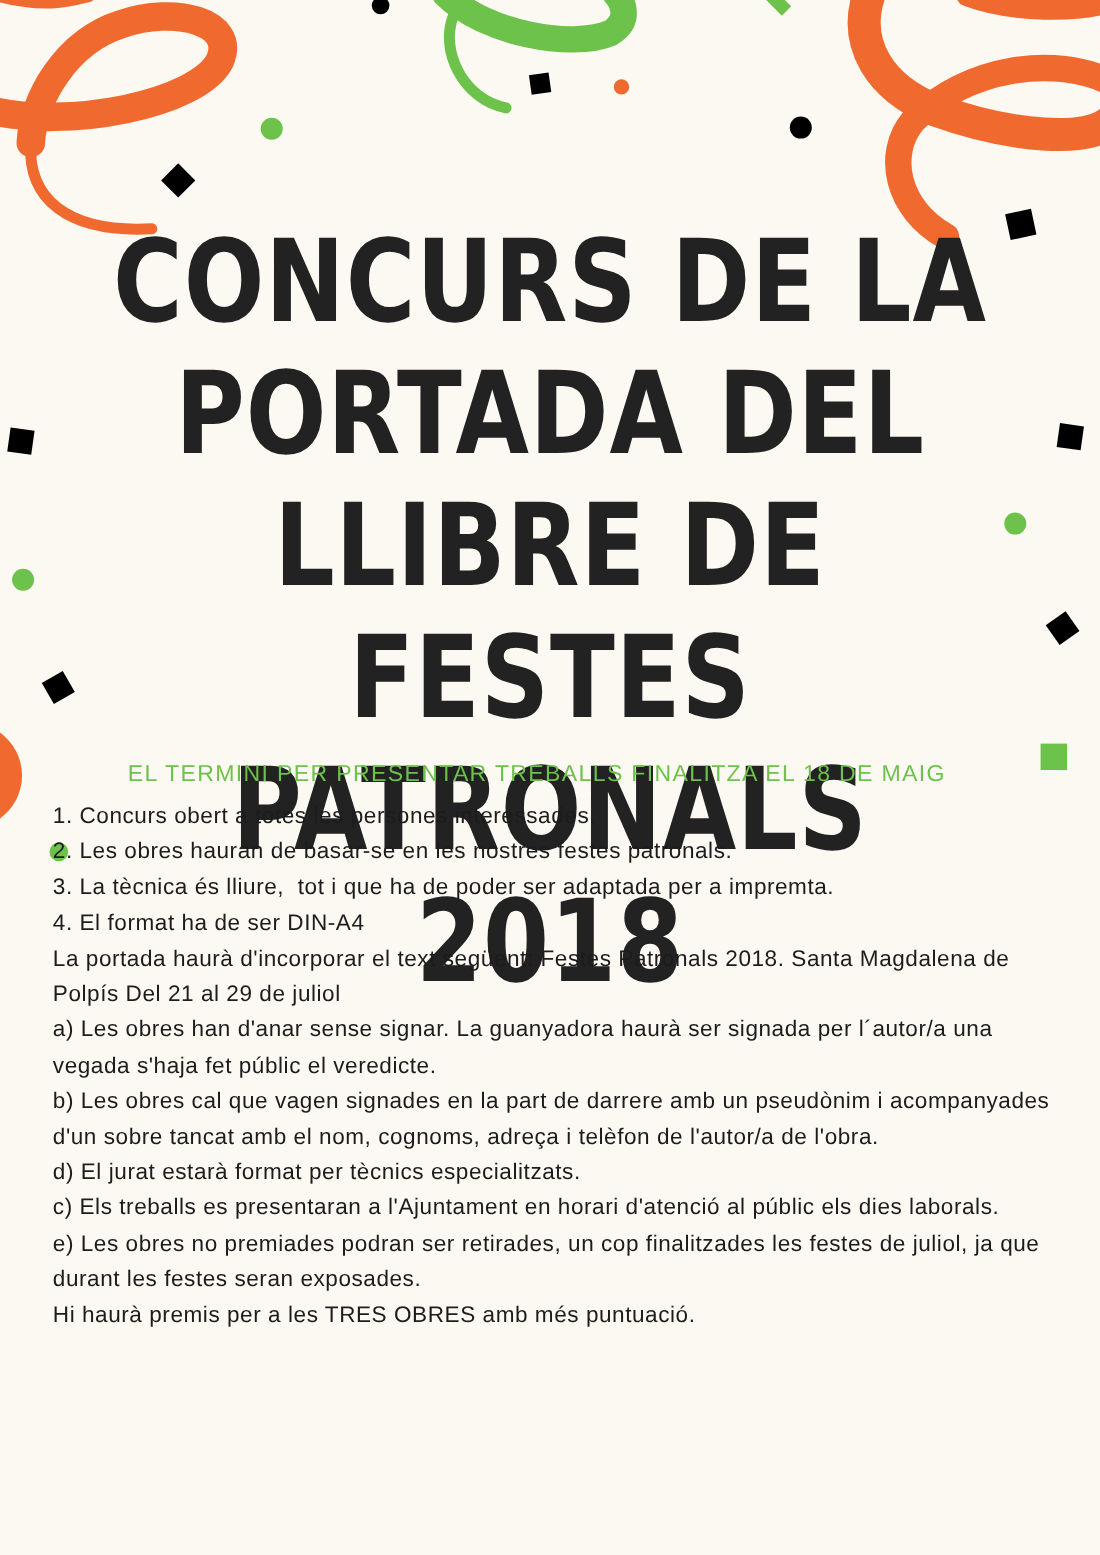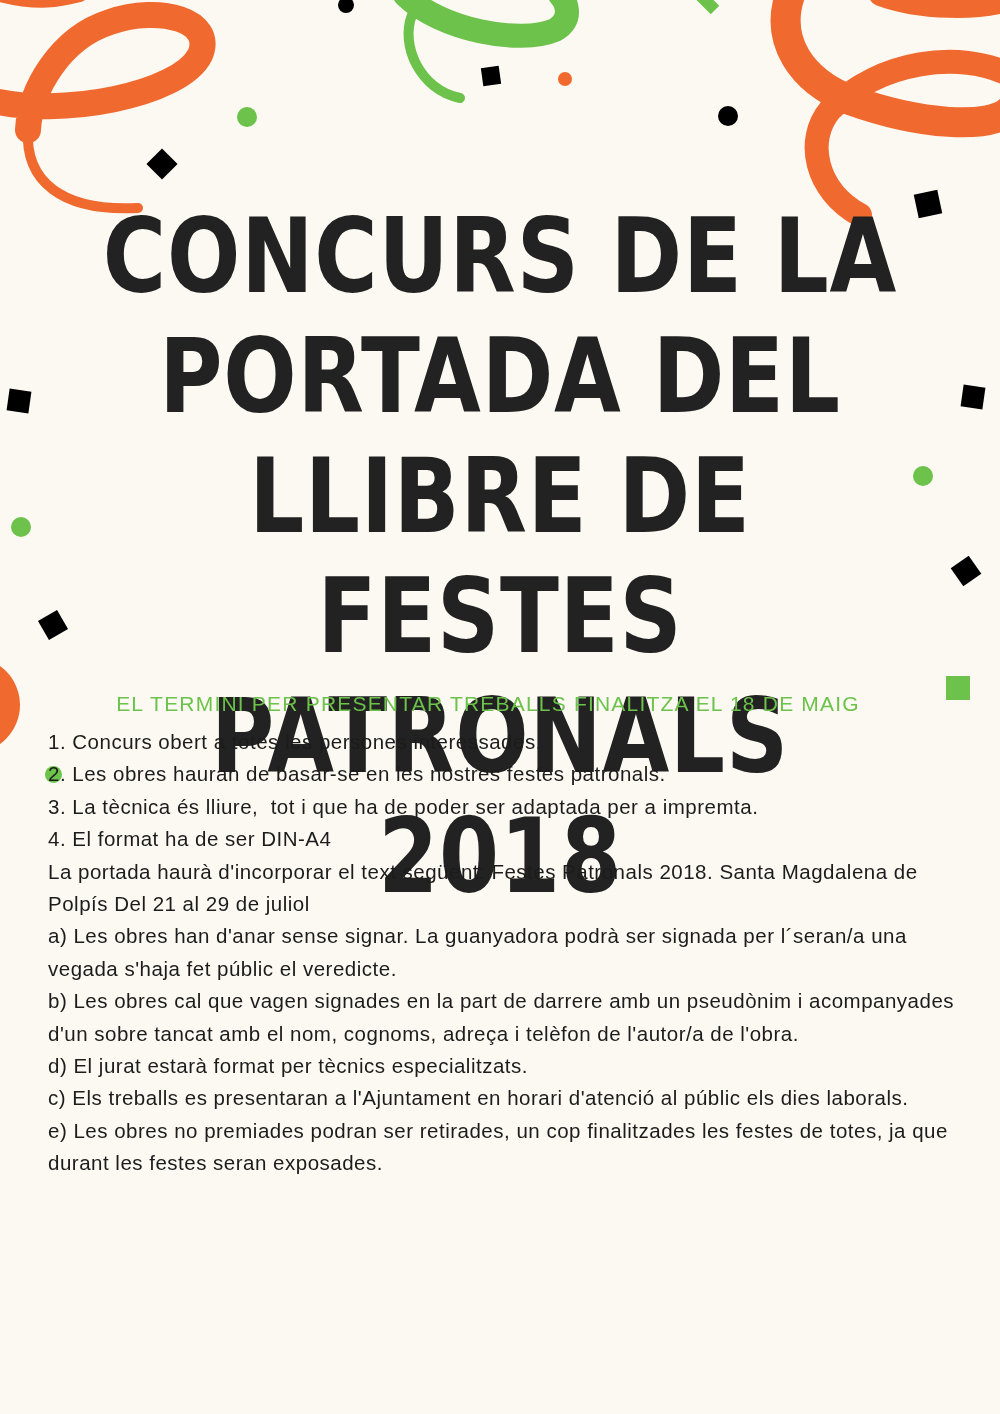--- a/index.html
+++ b/index.html
@@ -84,18 +84,19 @@
 </h1>
 
 <p class="deadline">EL TERMINI PER PRESENTAR TREBALLS FINALITZA EL 18 DE MAIG</p>
 
 <div class="rules">
   <p>1. Concurs obert a totes les persones interessades.</p>
   <p class="num2">2. Les obres hauran de basar-se en les nostres festes patronals.</p>
   <p>3. La tècnica és lliure,  tot i que ha de poder ser adaptada per a impremta.</p>
   <p>4. El format ha de ser DIN-A4</p>
   <p>La portada haurà d'incorporar el text següent: Festes Patronals 2018. Santa Magdalena de Polpís Del 21 al 29 de juliol</p>
-  <p>a) Les obres han d'anar sense signar. La guanyadora podrà ser signada per l´seran/a una vegada s'haja fet públic el veredicte.</p>
+  <p>a) Les obres han d'anar sense signar. La guanyadora haurà ser signada per l´autor/a una vegada s'haja fet públic el veredicte.</p>
   <p>b) Les obres cal que vagen signades en la part de darrere amb un pseudònim i acompanyades d'un sobre tancat amb el nom, cognoms, adreça i telèfon de l'autor/a de l'obra.</p>
   <p>d) El jurat estarà format per tècnics especialitzats.</p>
   <p>c) Els treballs es presentaran a l'Ajuntament en horari d'atenció al públic els dies laborals.</p>
-  <p>e) Les obres no premiades podran ser retirades, un cop finalitzades les festes de totes, ja que durant les festes seran exposades.</p>
+  <p>e) Les obres no premiades podran ser retirades, un cop finalitzades les festes de juliol, ja que durant les festes seran exposades.</p>
+  <p>Hi haurà premis per a les TRES OBRES amb més puntuació.</p>
 </div>
 
 </body></html>

